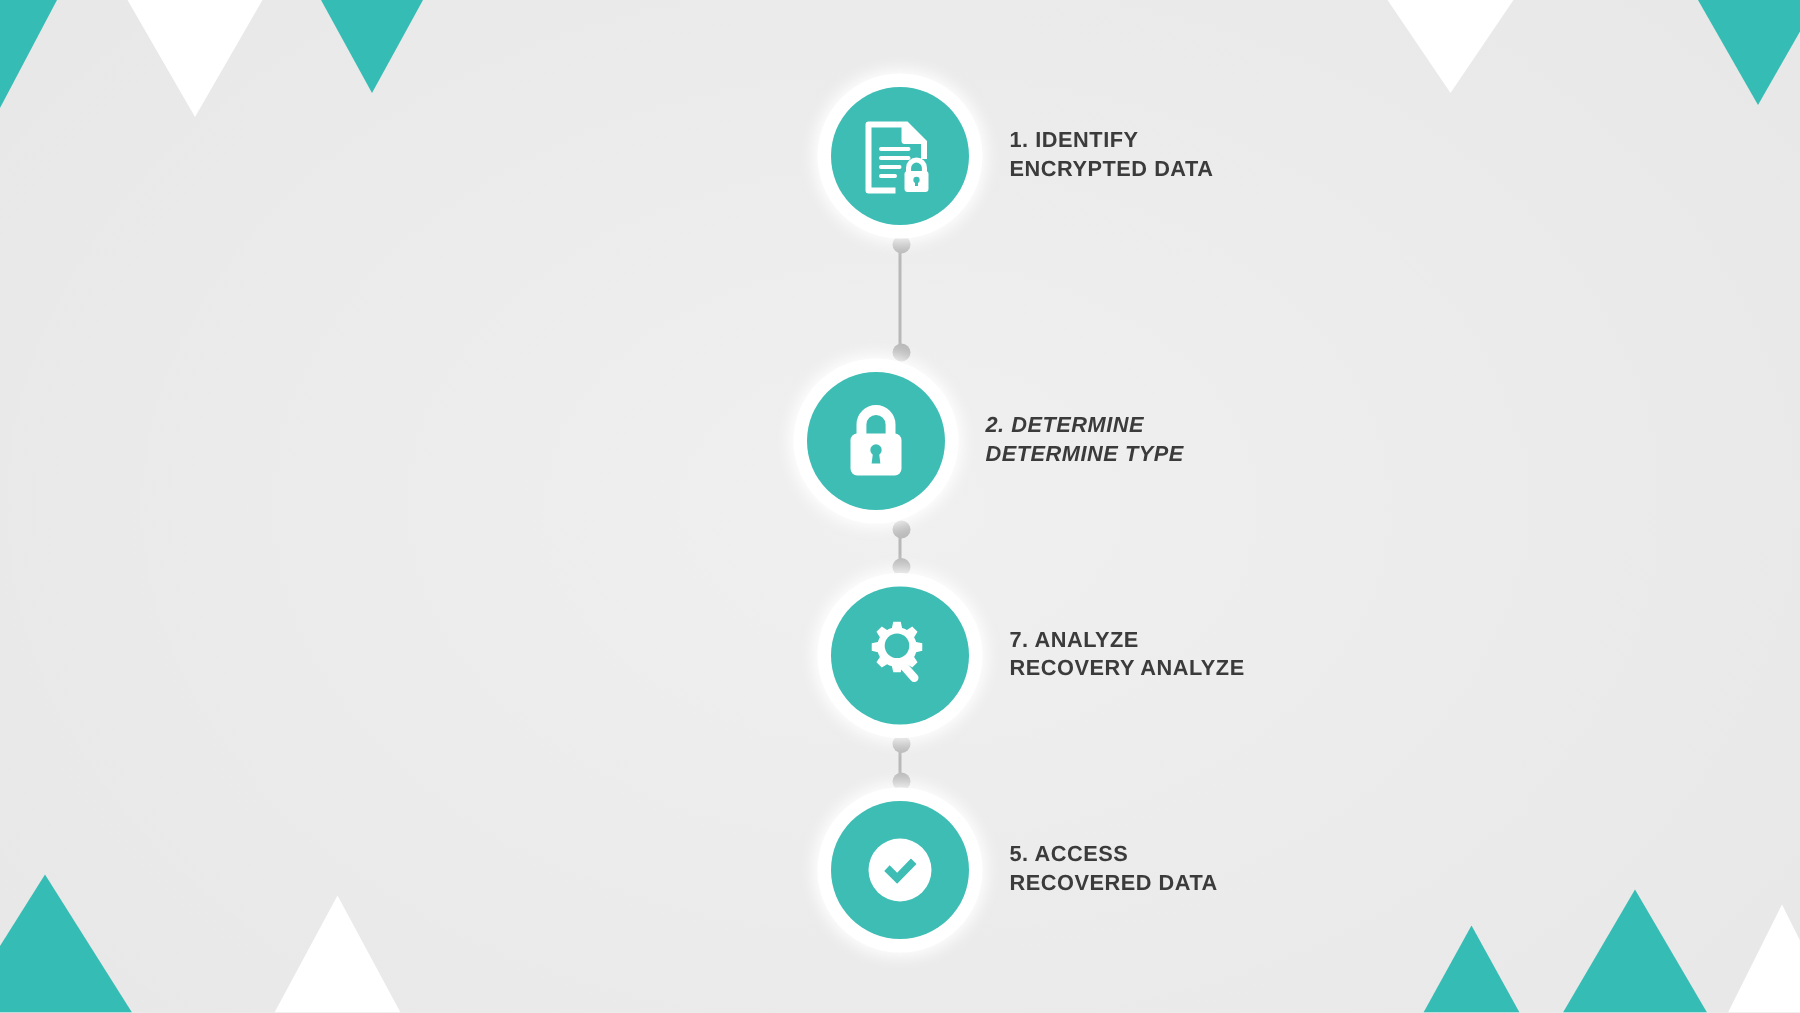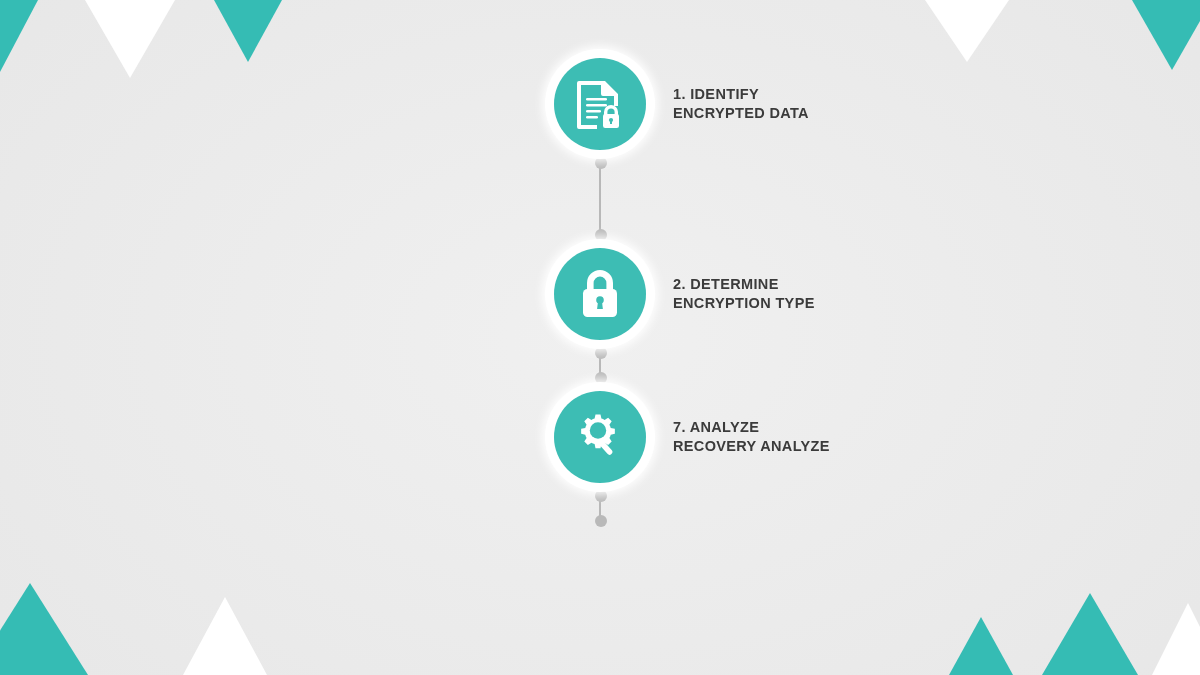--- a/index.html
+++ b/index.html
@@ -143,37 +143,37 @@
             </svg>
           </span>
         </div>
       </div>
       <div class="label">
         <span class="l1">1. IDENTIFY</span>
         <span class="l2">ENCRYPTED DATA</span>
       </div>
     </div>
 
-    <div class="step" style="left:545px; top:239px;">
+    <div class="step" style="left:529px; top:239px;font-style:italic;">
       <div class="disc-wrap">
         <div class="halo"></div>
         <div class="disc">
           <span>
             <svg width="46" height="52" viewBox="0 0 46 52">
               <path d="M23 2 a13 13 0 0 1 13 13 v7 h-6.6 v-7 a6.4 6.4 0 0 0 -12.8 0 v7 h-6.6 v-7 a13 13 0 0 1 13 -13 z" fill="#ffffff"></path>
               <rect x="6" y="21" width="34" height="28" rx="4.5" fill="#ffffff"></rect>
               <circle cx="23" cy="32" r="3.8" fill="#3dbdb4"></circle>
               <path d="M21.2 32 h3.6 l1.1 9 h-5.8 z" fill="#3dbdb4"></path>
             </svg>
           </span>
         </div>
       </div>
       <div class="label">
         <span class="l1">2. DETERMINE</span>
-        <span class="l2">ENCRYPTION TYPE</span>
+        <span class="l2">DETERMINE TYPE</span>
       </div>
     </div>
 
     <div class="step" style="left:545px; top:382px;">
       <div class="disc-wrap">
         <div class="halo"></div>
         <div class="disc">
           <span>
             <svg width="50" height="50" viewBox="0 0 50 50">
               <g fill="#ffffff">
@@ -189,15 +189,32 @@
             </svg>
           </span>
         </div>
       </div>
       <div class="label">
         <span class="l1">7. ANALYZE</span>
         <span class="l2">RECOVERY ANALYZE</span>
       </div>
     </div>
 
+    <div class="step" style="left:545px; top:525px;">
+      <div class="disc-wrap">
+        <div class="halo"></div>
+        <div class="disc">
+          <span>
+            <svg width="48" height="48" viewBox="0 0 48 48">
+              <circle cx="24" cy="24" r="21" fill="#ffffff"></circle>
+              <path d="M13.5 24.6 l3.6 -3.7 l5.0 4.9 l9.2 -9.4 l3.7 3.6 l-12.9 13.1 z" fill="#3dbdb4"></path>
+            </svg>
+          </span>
+        </div>
+      </div>
+      <div class="label">
+        <span class="l1">5. ACCESS</span>
+        <span class="l2">RECOVERED DATA</span>
+      </div>
+    </div>
 
   </div>
 </div>
 
 </body></html>

